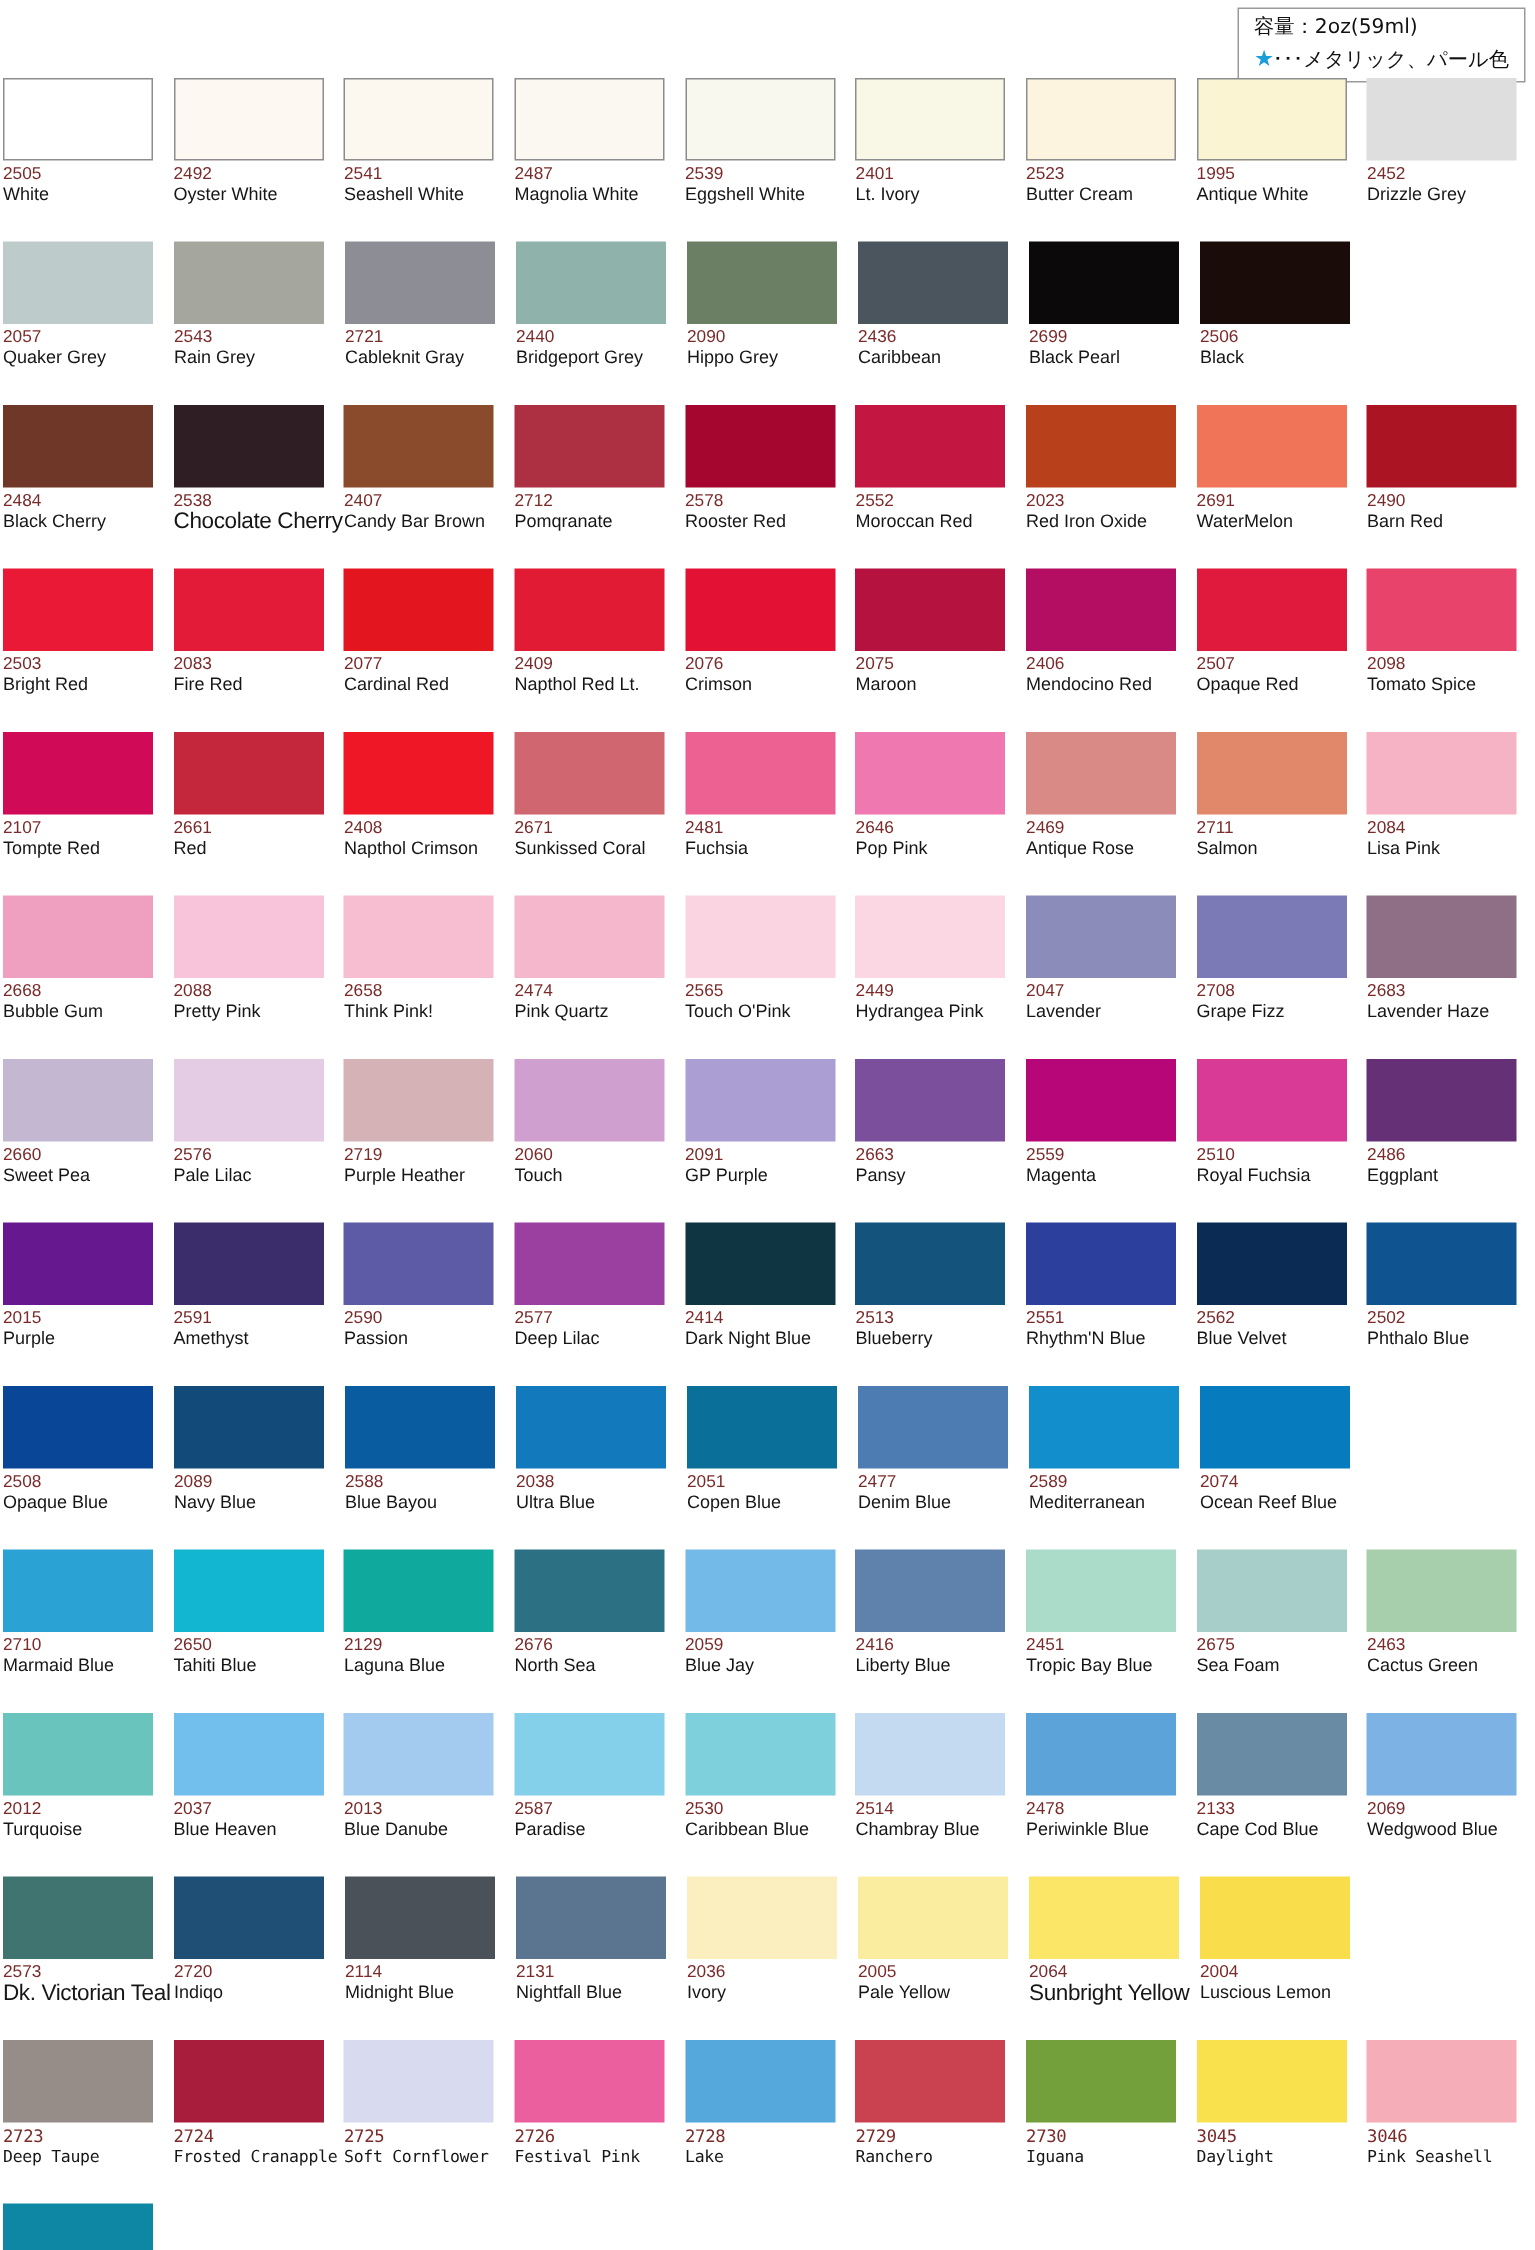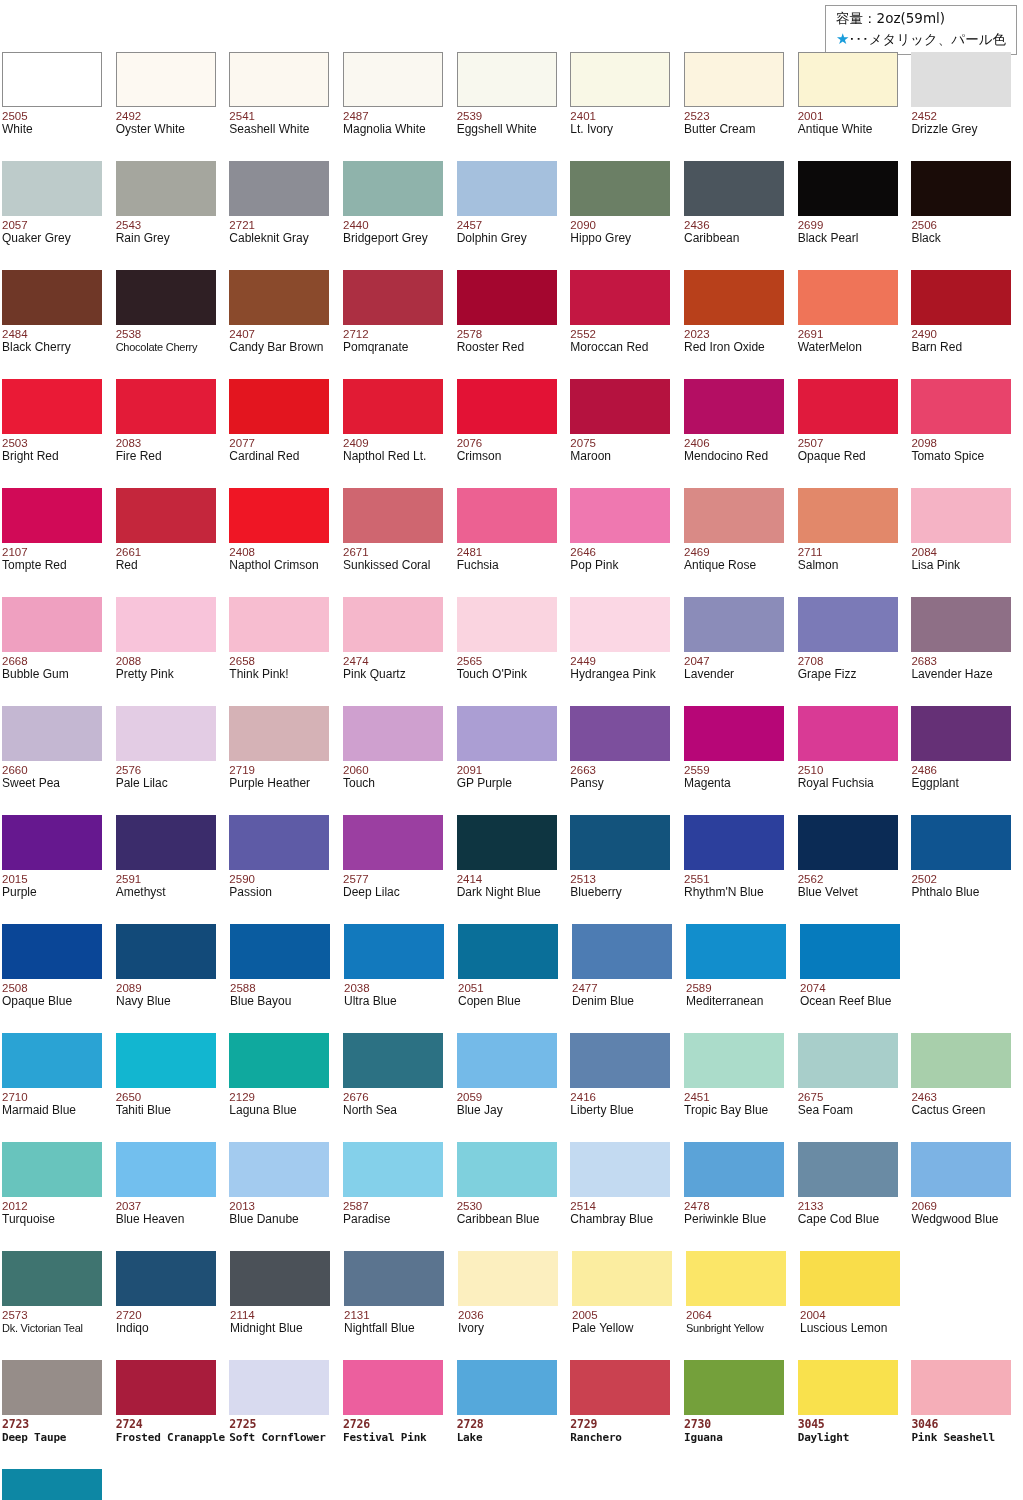--- a/index.html
+++ b/index.html
@@ -32,23 +32,23 @@
   .code{
     position:absolute;left:2px;top:64px;
     font-size:11.5px;color:#7b2a2a;letter-spacing:0px;line-height:12px;
     white-space:nowrap;
   }
   .cname{
     position:absolute;left:2px;top:77px;
     font-size:12px;color:#161616;line-height:13px;
     white-space:nowrap;
   }
-  .mono .code,.mono .cname{font-family:"DejaVu Sans Mono","Liberation Mono",monospace;font-size:11px;letter-spacing:-0.2px;font-weight:bold;}
+  .mono .code,.mono .cname{font-family:"DejaVu Sans Mono","Liberation Mono",monospace;font-size:11px;letter-spacing:-0.2px;}
   .mono .code{font-size:11.5px;}
-  .narrow .cname{font-size:11px;letter-spacing:-0.25px;}
+  .narrow .cname{font-size:15px;letter-spacing:-0.25px;}
 </style>
 </head>
 <body>
 
 <div id="legend">
   <span class="lg-line">容量：2oz(59ml)</span>
   <span class="lg-line"><span class="star">★</span><span>･･･メタリック、パール色</span></span>
 </div>
 
 <div id="grid">
@@ -83,21 +83,21 @@
         <div class="code">2401</div>
         <div class="cname">Lt. Ivory</div>
       </div>
       <div class="cell">
         <div class="sw bordered" style="background: rgb(252, 244, 223);"></div>
         <div class="code">2523</div>
         <div class="cname">Butter Cream</div>
       </div>
       <div class="cell">
         <div class="sw bordered" style="background: rgb(251, 244, 210);"></div>
-        <div class="code">2001</div>
+        <div class="code">1995</div>
         <div class="cname">Antique White</div>
       </div>
       <div class="cell">
         <div class="sw" style="background: rgb(222, 222, 222);"></div>
         <div class="code">2452</div>
         <div class="cname">Drizzle Grey</div>
       </div>
     </div>
     <div class="row">
       <div class="cell">
@@ -112,25 +112,20 @@
       </div>
       <div class="cell">
         <div class="sw" style="background: rgb(140, 141, 149);"></div>
         <div class="code">2721</div>
         <div class="cname">Cableknit Gray</div>
       </div>
       <div class="cell">
         <div class="sw" style="background: rgb(143, 179, 171);"></div>
         <div class="code">2440</div>
         <div class="cname">Bridgeport Grey</div>
-      </div>
-      <div class="cell">
-        <div class="sw" style="background: rgb(165, 192, 221);"></div>
-        <div class="code">2457</div>
-        <div class="cname">Dolphin Grey</div>
       </div>
       <div class="cell">
         <div class="sw" style="background: rgb(107, 127, 101);"></div>
         <div class="code">2090</div>
         <div class="cname">Hippo Grey</div>
       </div>
       <div class="cell">
         <div class="sw" style="background: rgb(75, 85, 93);"></div>
         <div class="code">2436</div>
         <div class="cname">Caribbean</div>

